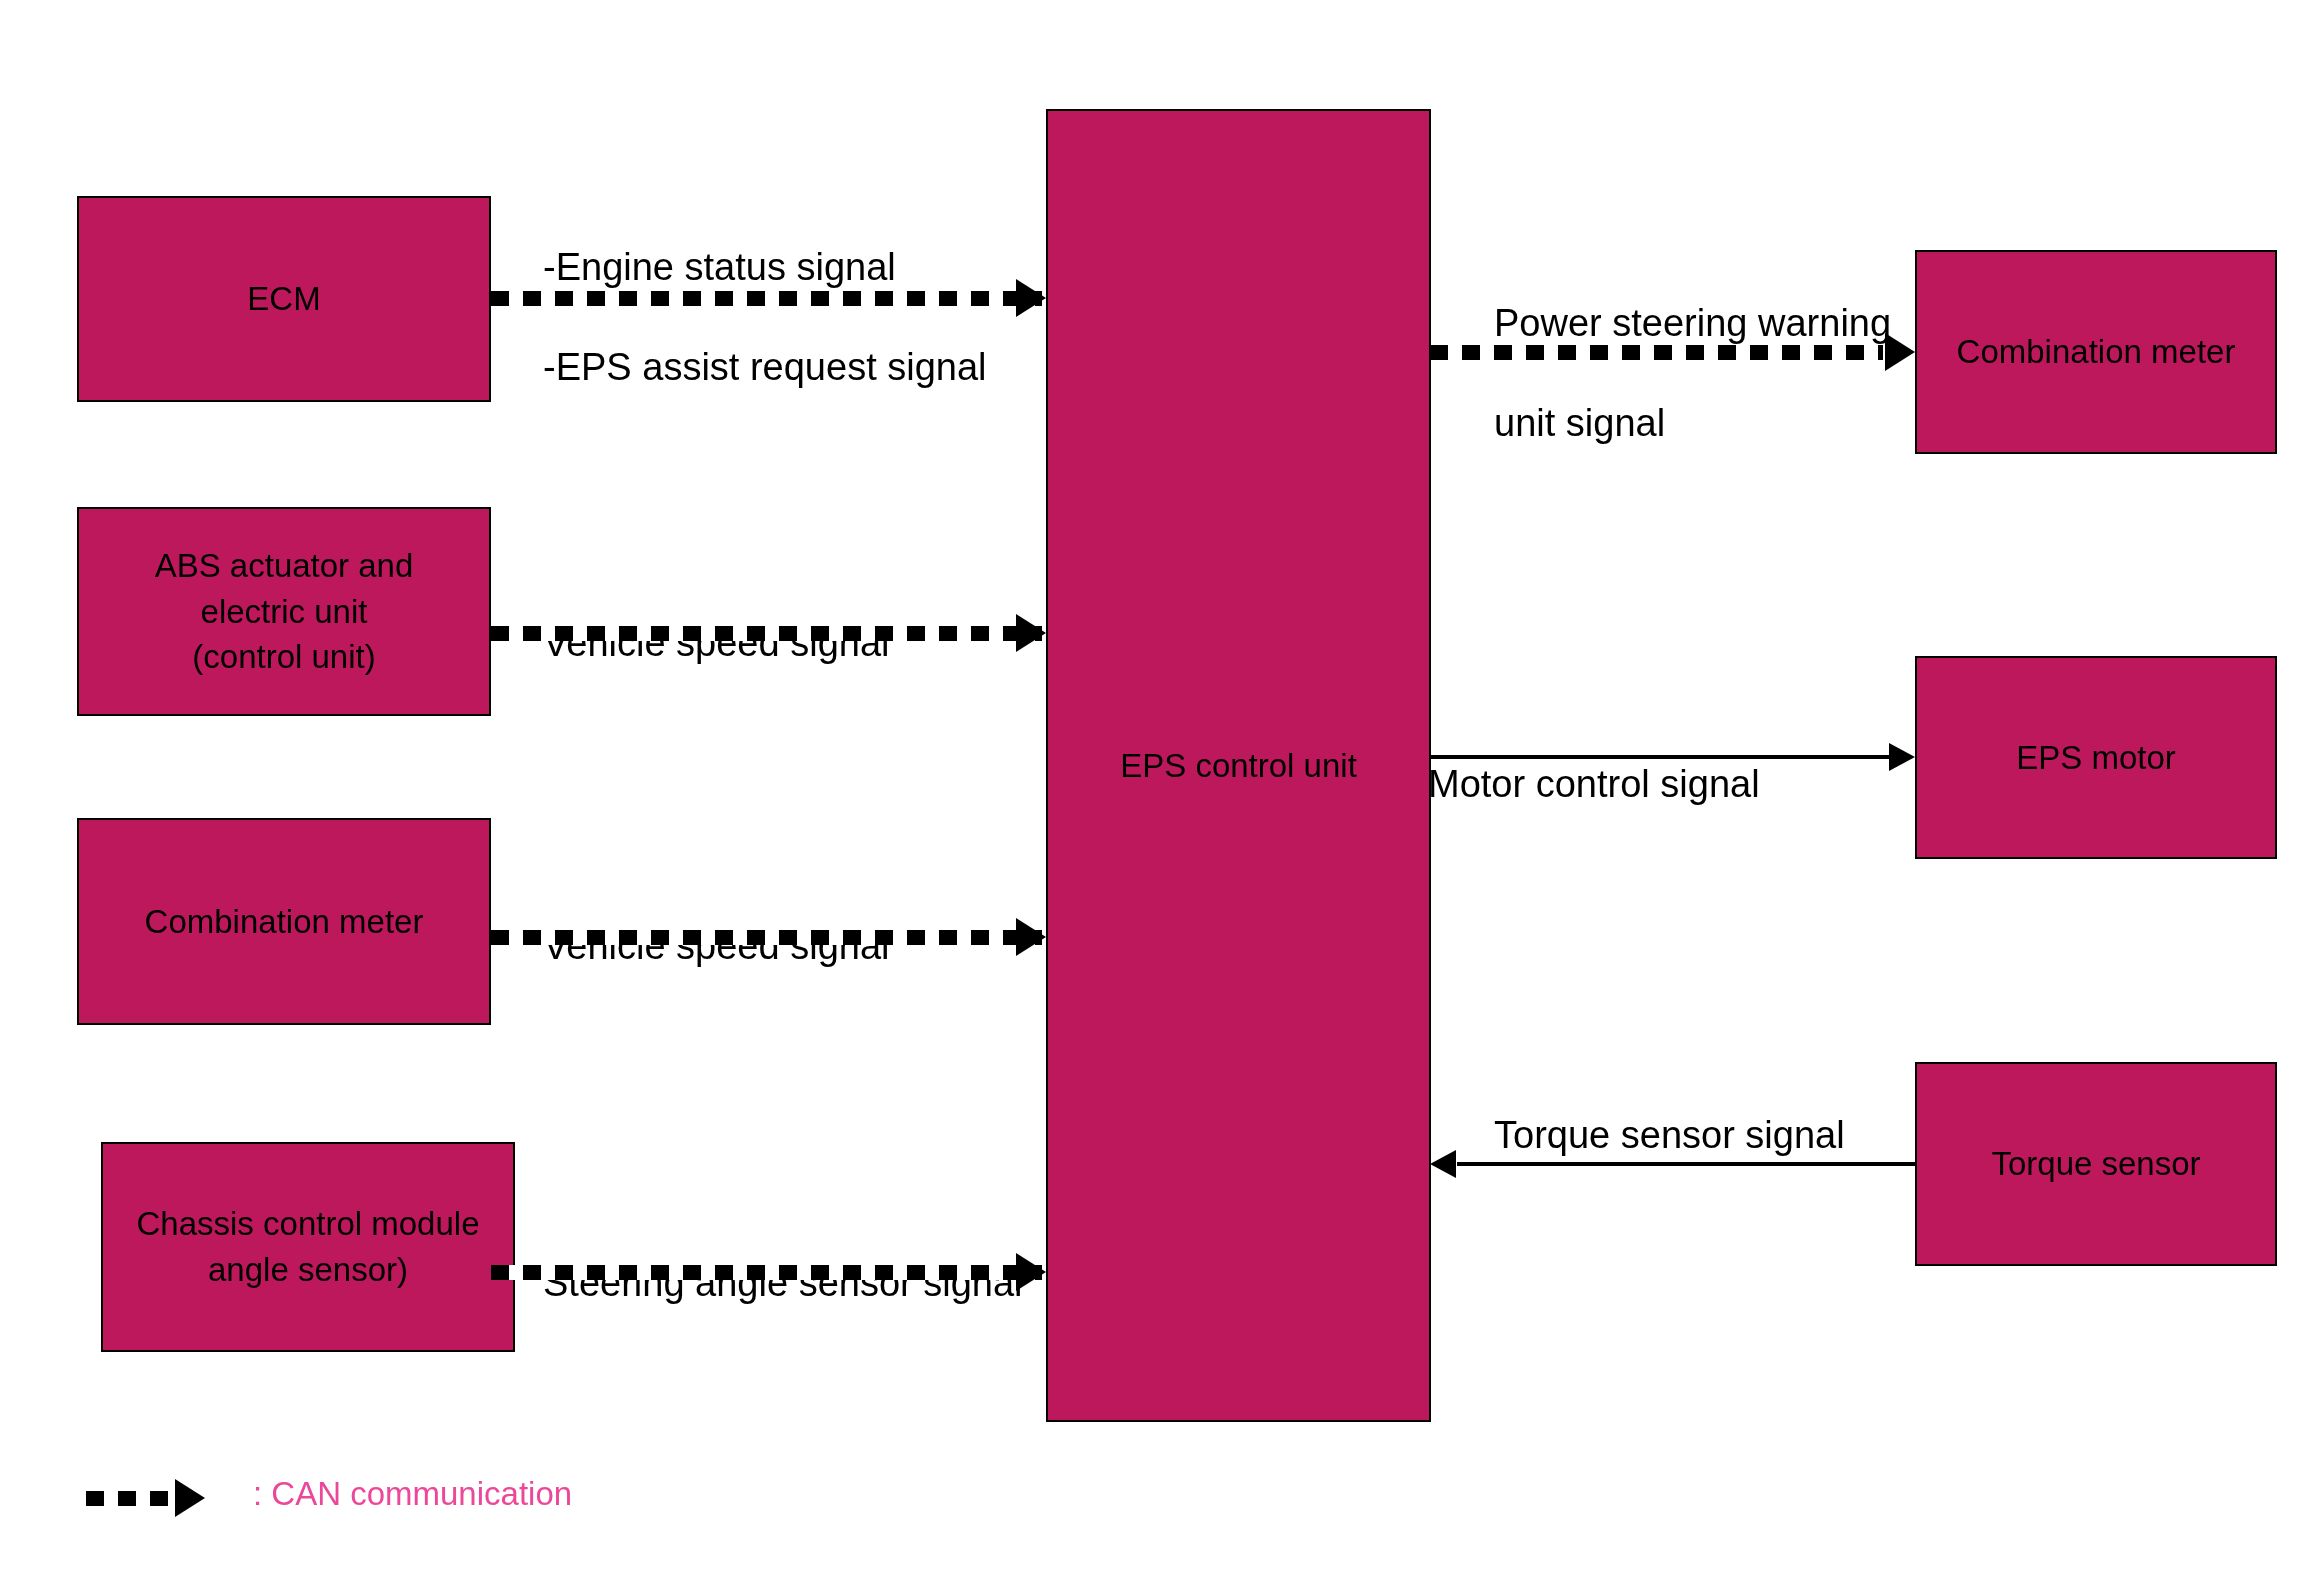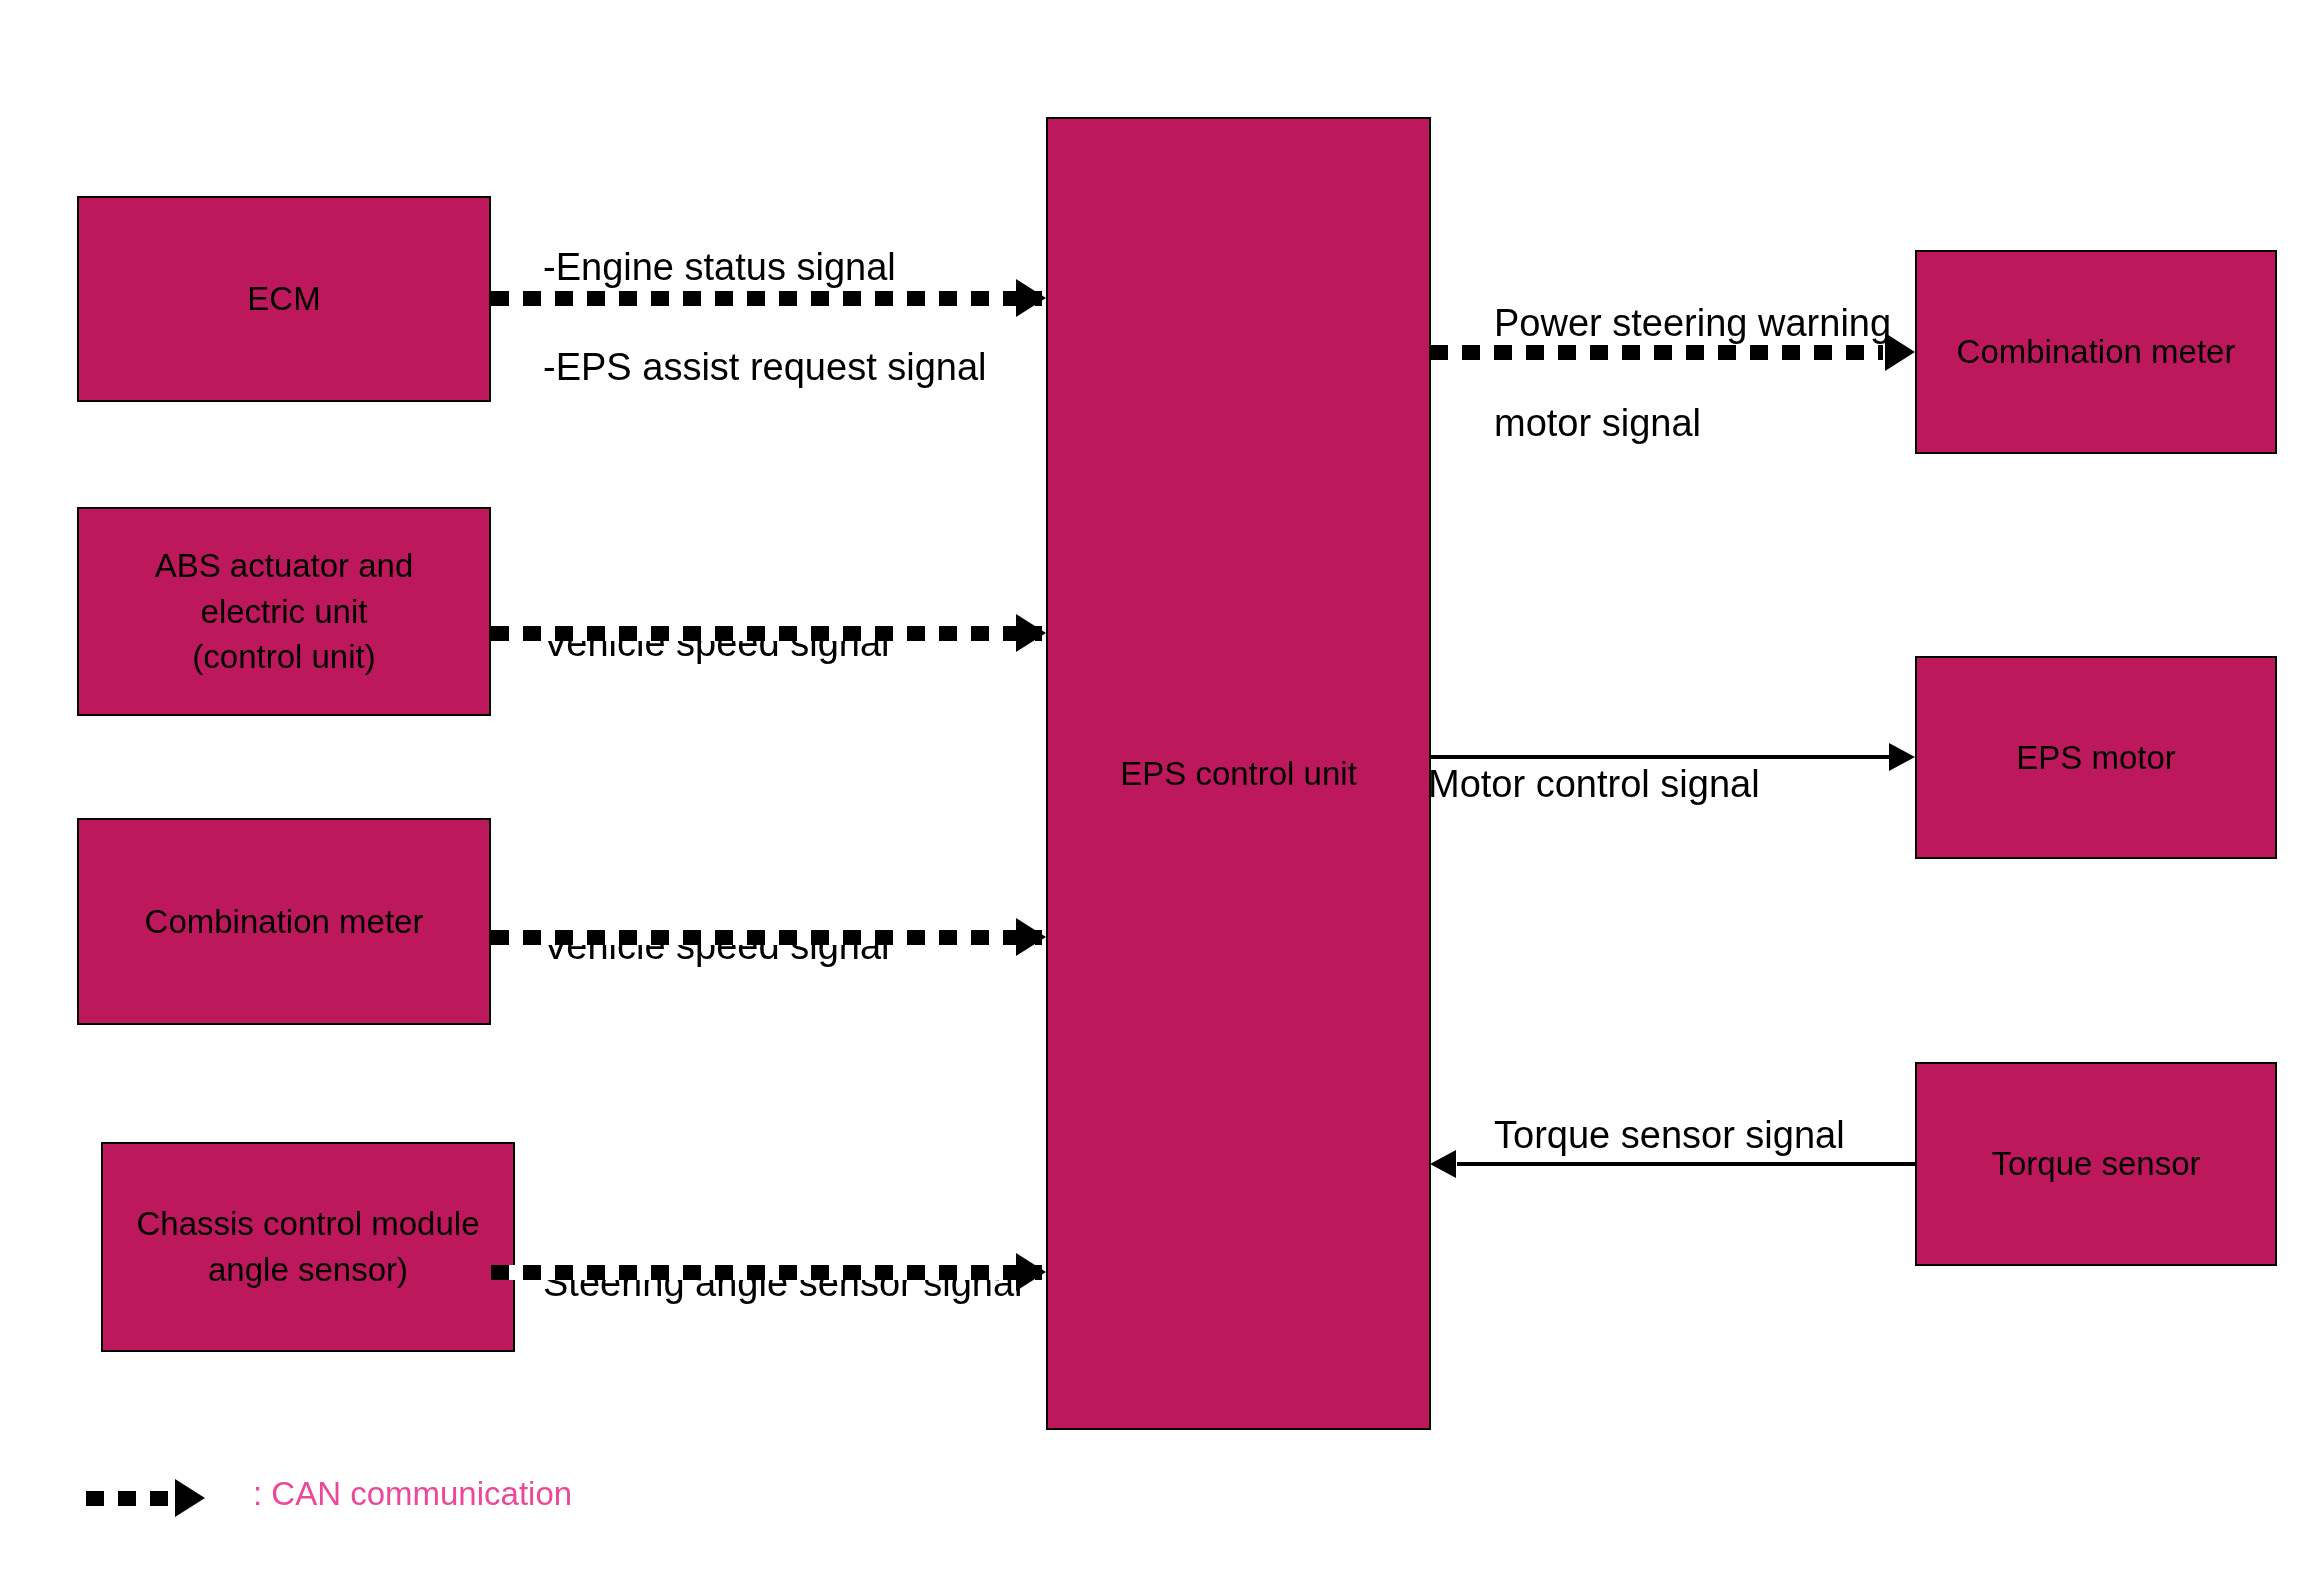--- a/index.html
+++ b/index.html
@@ -124,21 +124,21 @@
     </div>
   </div>
 
   <div class="node" style="left:77px; top:1142px; width:414px; height:210px;margin-left:24px;">
     <div class="lines">
       <div>Chassis control module</div>
       <div>angle sensor)</div>
     </div>
   </div>
 
-  <div class="node" style="left:1046px; top:109px; width:385px; height:1313px;margin-top:8px;">
+  <div class="node" style="left:1046px; top:109px; width:385px; height:1313px;">
     <div class="lines">
       <div>EPS control unit</div>
     </div>
   </div>
 
   <div class="node" style="left:1915px; top:250px; width:362px; height:204px;">
     <div class="lines">
       <div>Combination meter</div>
     </div>
   </div>
@@ -175,21 +175,21 @@
   <div class="can-head" style="left:1016px; top:918px;"></div>
 
   <div class="edge-label" style="left:543px; top:1208px;">
     <div>Steering angle sensor signal</div>
   </div>
   <div class="can-line" style="left:491px; top:1265px; width:551px;"></div>
   <div class="can-head" style="left:1016px; top:1253px;"></div>
 
   <div class="edge-label" style="left:1494px; top:248px;">
     <div>Power steering warning</div>
-    <div>motor signal</div>
+    <div>unit signal</div>
   </div>
   <div class="can-line" style="left:1430px; top:345px; width:453px;"></div>
   <div class="can-head" style="left:1885px; top:333px;"></div>
 
   <div class="edge-label" style="left:1416px; top:709px;margin-left:12px;">
     <div>Motor control signal</div>
   </div>
   <div class="solid-line" style="left:1430px; top:755px; width:459px;"></div>
   <div class="solid-head-right" style="left:1889px; top:743px;"></div>
 

